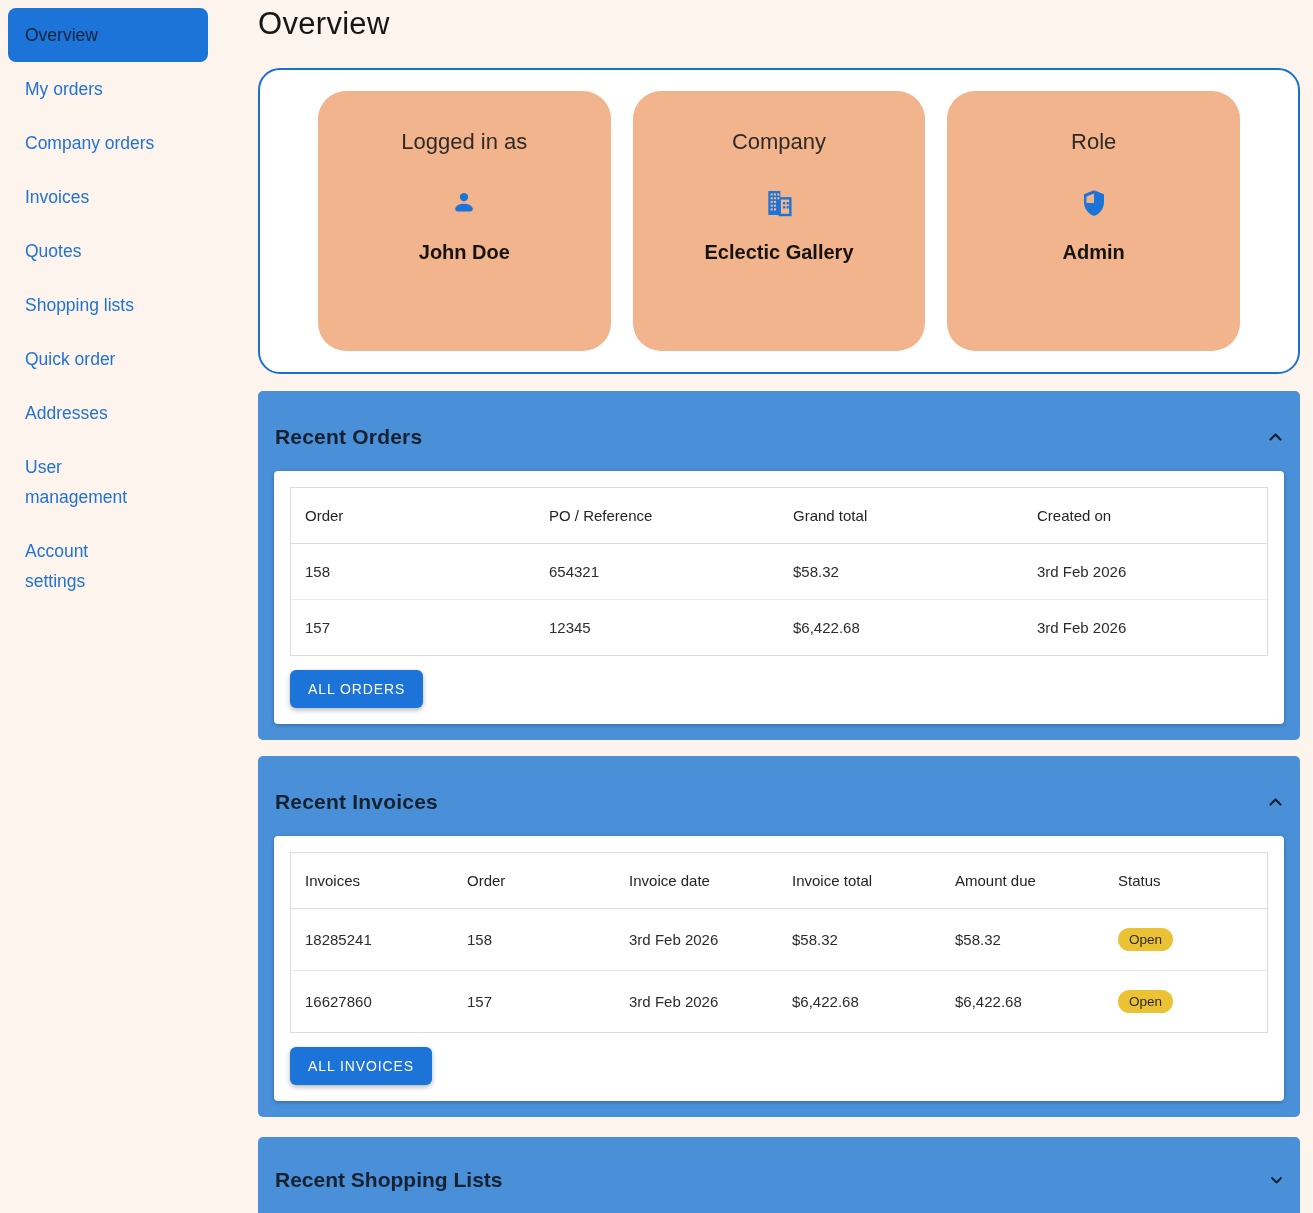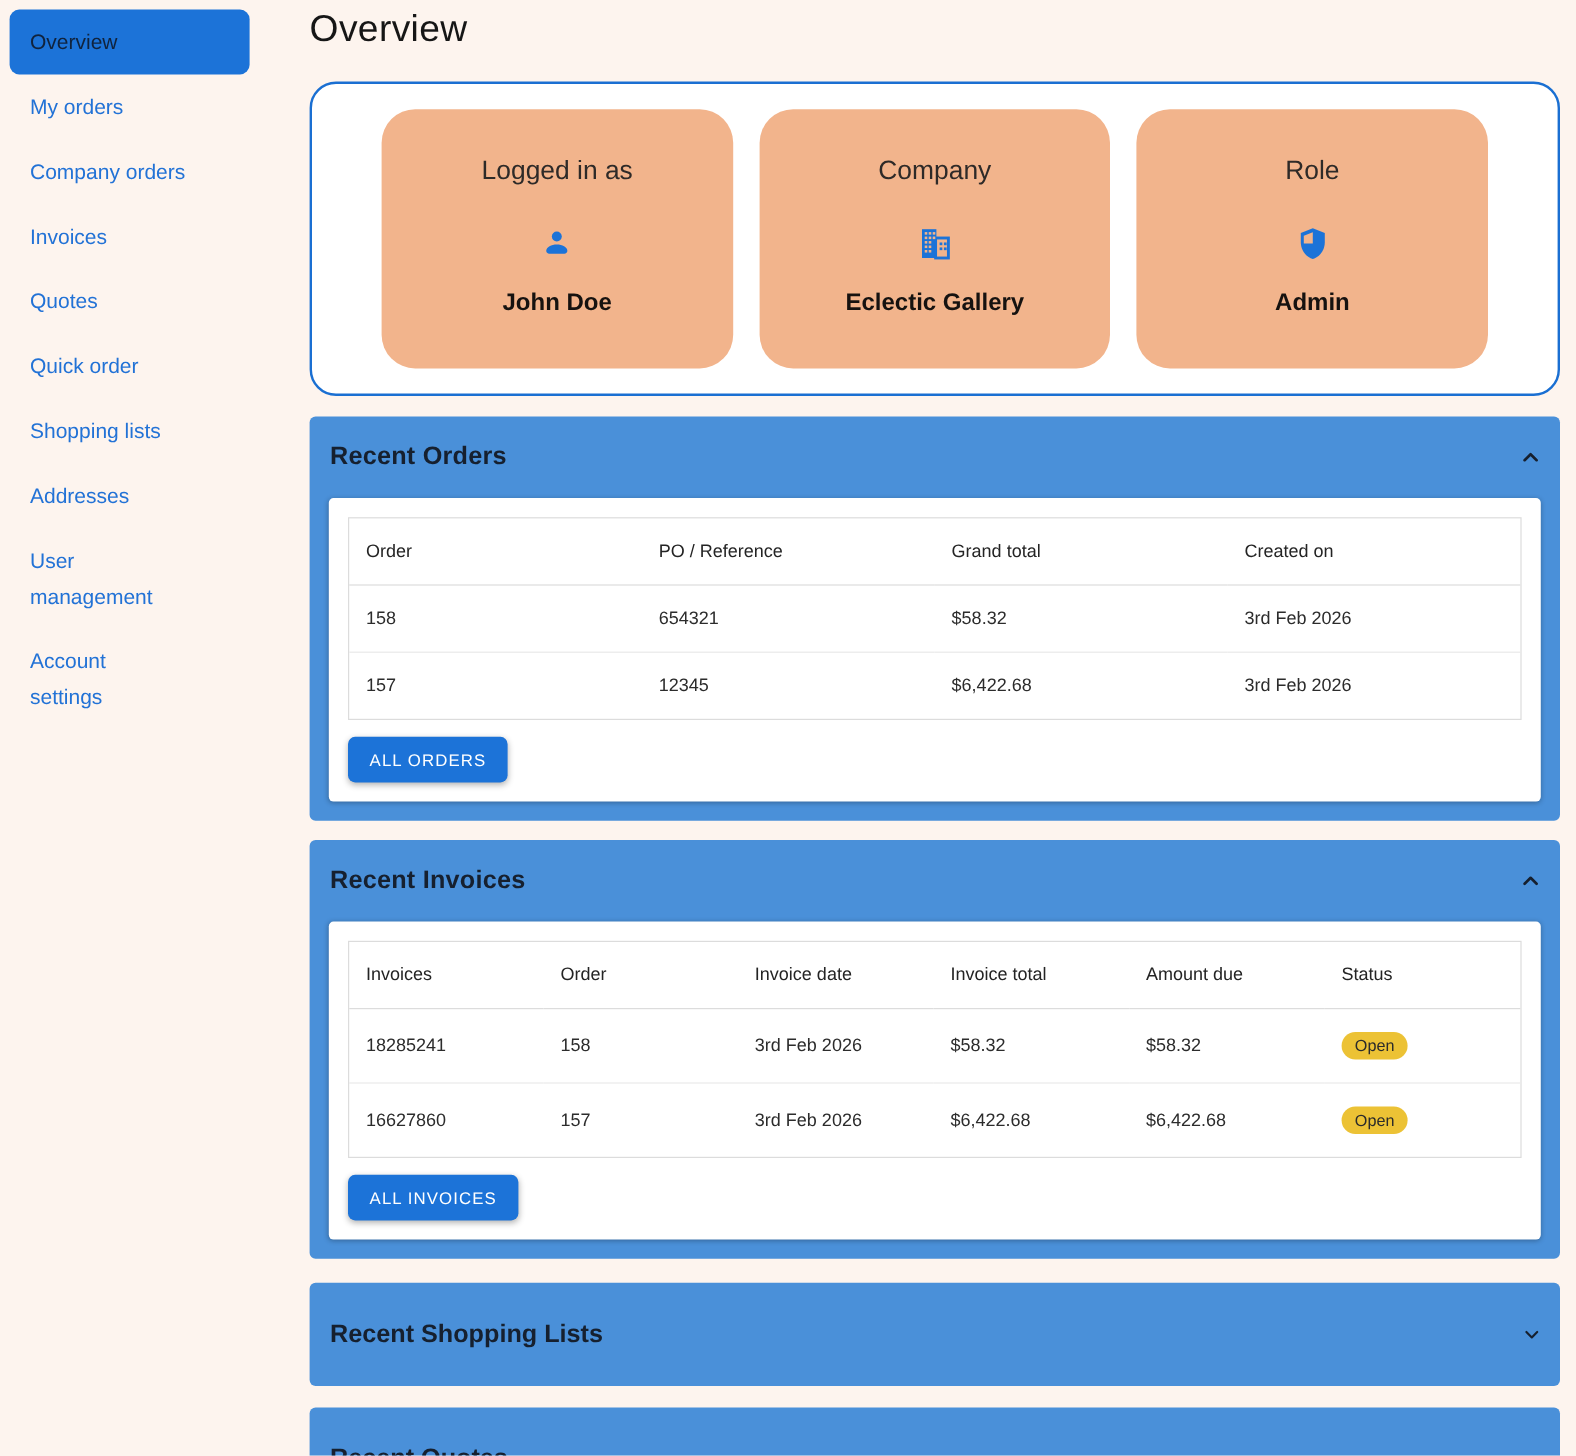--- a/index.html
+++ b/index.html
@@ -56,40 +56,40 @@
     border:2px solid var(--border-blue);
     border-radius:22px;
     padding:21px 58px;
     display:flex;
     justify-content:space-between;
     gap:22px;
     margin-bottom:17px;
   }
   .profile-card{
     flex:1;
-    height:216px;
+    height:260px;
     background:var(--card-peach);
     border-radius:28px;
     display:flex;flex-direction:column;align-items:center;
     padding-top:38px;
   }
   .profile-card .label{font-size:22px;color:#2e2a28;font-weight:400;}
   .profile-card .icon{margin-top:32px;height:32px;display:flex;align-items:center;}
   .profile-card .value{margin-top:22px;font-size:20px;font-weight:700;color:#161210;}
 
   
   .panel{
     background:var(--panel-blue);
     border-radius:5px;
     padding:16px;
     margin-bottom:16px;
   }
   .panel-header{
     display:flex;justify-content:space-between;align-items:center;
-    margin:6px 1px 22px 1px;
+    margin:18px 1px 22px 1px;
     cursor:pointer;
   }
   .panel-header h2{
     margin:0;font-size:21px;font-weight:700;color:var(--dark-navy);
     letter-spacing:.2px;
   }
   .panel.collapsed{
     padding:29px 17px;margin-bottom:18px;
     display:flex;justify-content:space-between;align-items:center;
   }
@@ -144,22 +144,22 @@
 
 <div class="layout">
 
   <nav class="sidebar">
     <ul>
       <li class="active">Overview</li>
       <li>My orders</li>
       <li>Company orders</li>
       <li>Invoices</li>
       <li>Quotes</li>
+      <li>Shopping lists</li>
       <li>Quick order</li>
-      <li>Shopping lists</li>
       <li>Addresses</li>
       <li>User
 management</li>
       <li>Account
 settings</li>
     </ul>
   </nav>
 
   <main class="main">
 

